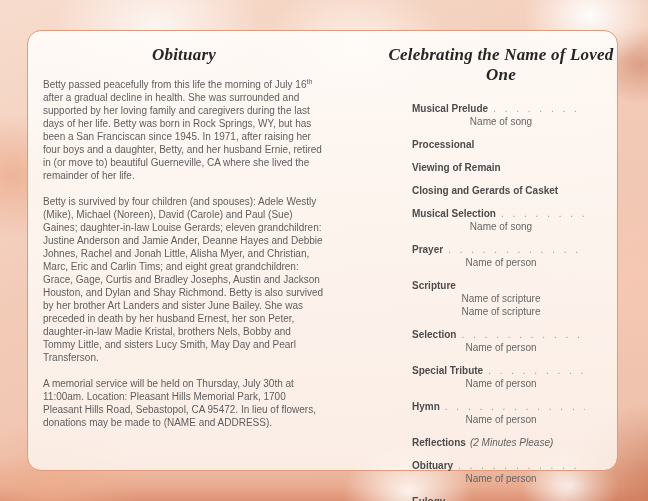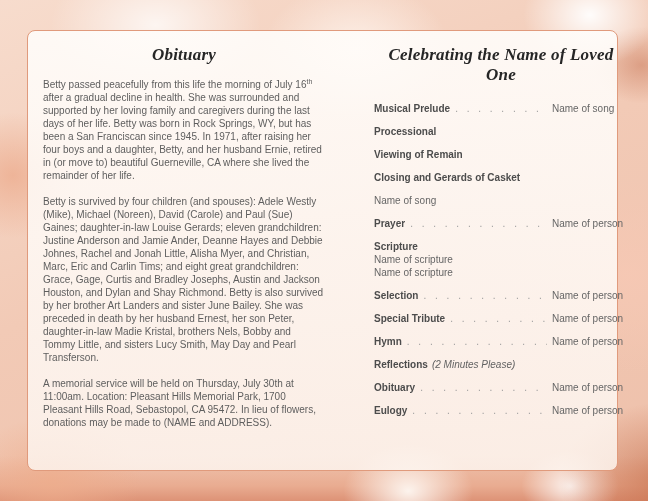--- a/index.html
+++ b/index.html
@@ -22,41 +22,41 @@
       radial-gradient(120px 85px at 8% 96%, rgba(238,173,140,0.75), rgba(238,173,140,0) 75%),
       radial-gradient(100px 90px at 2% 35%, rgba(235,164,131,0.65), rgba(235,164,131,0) 70%),
       radial-gradient(150px 100px at 24% 5%, rgba(255,255,255,0.75), rgba(255,255,255,0) 70%),
       radial-gradient(130px 95px at 55% 10%, rgba(255,246,240,0.85), rgba(255,246,240,0) 72%),
       radial-gradient(160px 130px at 97% 55%, rgba(246,200,180,0.9), rgba(246,200,180,0) 75%),
       linear-gradient(to top, #dd9276 0%, #e9ac91 3%, rgba(233,172,145,0) 9%),
       linear-gradient(160deg, #f7dccd 0%, #f2cab6 45%, #eec0aa 100%);
   }
   .panel {
     position:absolute; left:27px; top:30px; width:591px; height:441px;
-    border:1px solid #e09a7c; border-radius:8px;
+    border:1px solid #e09a7c; border-radius:14px;
     background:linear-gradient(to bottom, rgba(255,252,249,0.92), rgba(253,245,239,0.84));
   }
   .col { position:absolute; top:14px; }
   .col-left  { left:15px;  width:282px; }
   .col-right { left:346px; width:254px; }
   h1.title {
     font-family:"Liberation Serif", serif;
     font-style:italic; font-weight:bold;
     font-size:17px; line-height:20px;
     color:#262626; text-align:center;
     letter-spacing:0.2px;
   }
   .col-left  h1.title { margin-bottom:13px; }
   .col-right h1.title { margin-bottom:17px; }
   .obit-text { font-size:10px; line-height:13px; color:#5e5e5e; }
   .obit-text p.para { margin-bottom:13px; }
   .obit-text p.para:last-child { margin-bottom:0; }
   .obit-text sup { font-size:7px; vertical-align:super; line-height:0; }
   .rows { font-size:10px; line-height:13px; }
-  .srow { display:flex; align-items:center; }
+  .srow { display:flex; align-items:center;flex-direction:column; }
   .rows > .srow { margin-top:10px; }
   .rows > .srow:first-child { margin-top:0; }
   .rows > .srow.sub { margin-top:0; }
   .lblwrap { display:flex; align-items:baseline; width:178px; flex:none; overflow:hidden; }
   .srow.sub .lblwrap { padding-left:27px; }
   .lbl { font-weight:bold; color:#4c4c4c; white-space:nowrap; }
   .srow.sub .lbl { font-weight:normal; color:#626262; }
   .note { color:#626262; margin-left:4px; white-space:nowrap;font-style:italic; }
   .leader {
     flex:1; overflow:hidden; white-space:nowrap;
@@ -100,20 +100,24 @@
           <span class="lblwrap">
             <span class="lbl">Viewing of Remain</span>
           </span>
         </div>
         <div class="srow">
           <span class="lblwrap">
             <span class="lbl">Closing and Gerards of Casket</span>
           </span>
         </div>
         <div class="srow">
+          <span class="lblwrap">
+            <span class="lbl">Musical Selection</span>
+            <span class="leader"></span>
+          </span>
           <span class="value">Name of song</span>
         </div>
         <div class="srow">
           <span class="lblwrap">
             <span class="lbl">Prayer</span>
             <span class="leader"></span>
           </span>
           <span class="value">Name of person</span>
         </div>
         <div class="srow">

